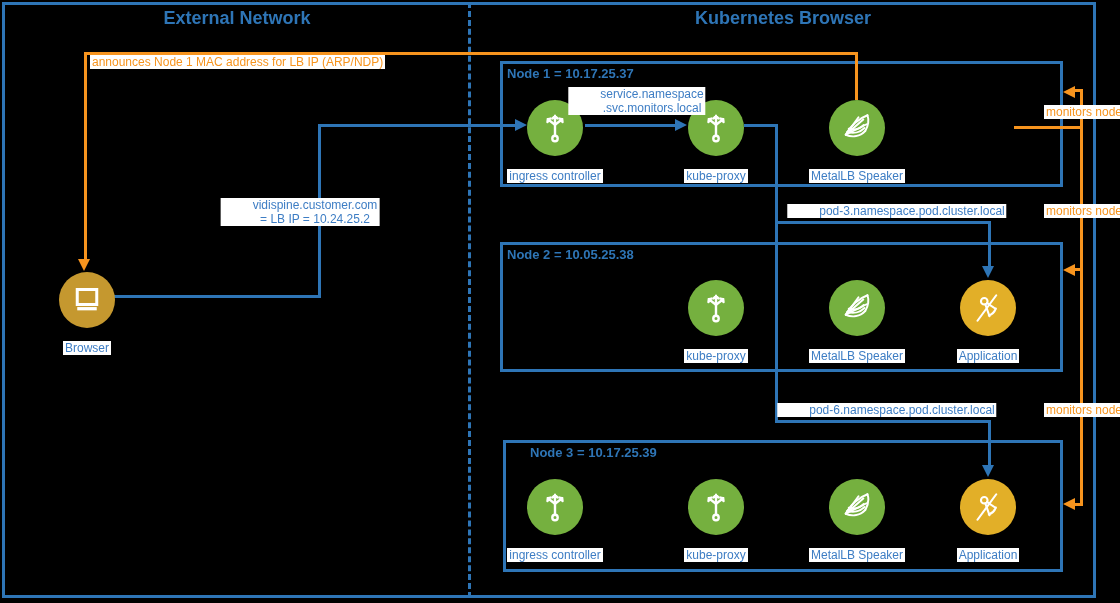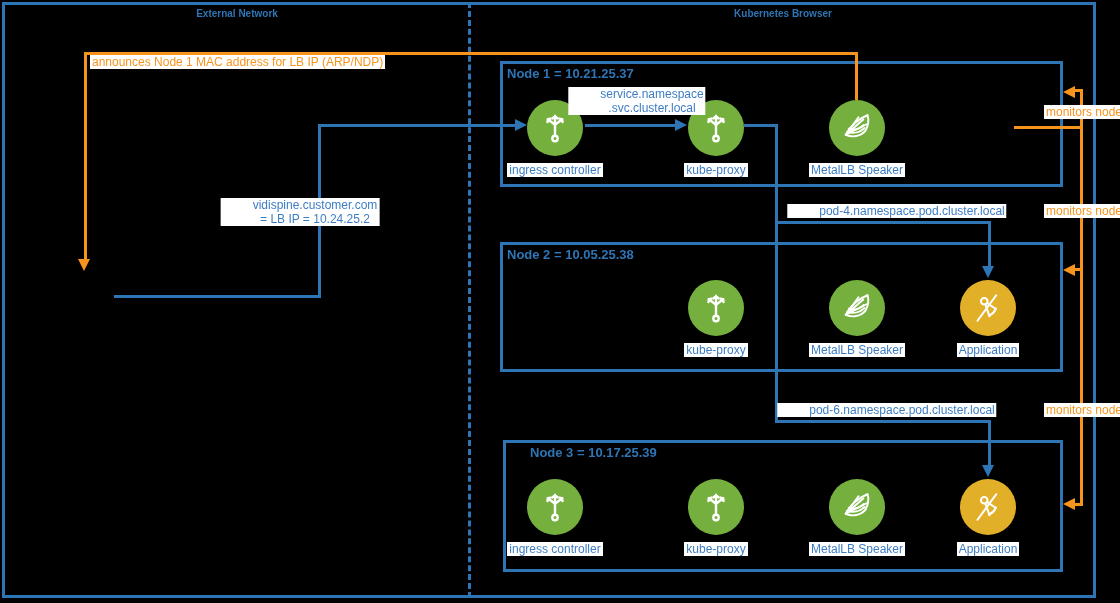--- a/index.html
+++ b/index.html
@@ -1,57 +1,57 @@
 <!DOCTYPE html>
 <html><head>
 <meta charset="utf-8">
 <style>
   html,body{margin:0;padding:0;background:#000;}
   #stage{position:relative;width:1120px;height:603px;background:#000;overflow:hidden;
          font-family:"Liberation Sans",sans-serif;}
   .box{position:absolute;border:3px solid #2e75b6;box-sizing:border-box;}
   .dashed-v{position:absolute;border-left:3px dashed #2e75b6;width:0;}
   .zone-title{position:absolute;transform:translateX(-50%);color:#2e75b6;font-weight:bold;
-              font-size:10px;white-space:nowrap;}
+              font-size:18px;white-space:nowrap;}
   .node-title{position:absolute;color:#2e75b6;font-weight:bold;font-size:13px;white-space:nowrap;}
   .h-line,.v-line{position:absolute;background:#2e75b6;}
   .h-line{height:3px;} .v-line{width:3px;}
   .h-line.org,.v-line.org{background:#f7941e;}
   .arr{position:absolute;width:0;height:0;}
   .arr-r{border-top:6px solid transparent;border-bottom:6px solid transparent;border-left:12px solid #2e75b6;}
   .arr-d{border-left:6px solid transparent;border-right:6px solid transparent;border-top:12px solid #2e75b6;}
   .arr-d.org{border-top-color:#f7941e;}
   .arr-l{border-top:6px solid transparent;border-bottom:6px solid transparent;border-right:12px solid #f7941e;}
   .lbl{position:absolute;background:#fff;color:#3d7dc4;font-size:12px;line-height:14px;
        padding:0 2px;white-space:nowrap;z-index:6;}
   .lbl.center{transform:translateX(-50%);text-align:center;padding-left:32px;}
   .lbl.org{color:#f7941e;}
   .comp{position:absolute;width:150px;transform:translateX(-50%);text-align:center;z-index:5;}
   .circle{width:56px;height:56px;border-radius:50%;margin:0 auto;display:flex;
           align-items:center;justify-content:center;}
   .circle.green{background:#75b03f;}
   .circle.gold{background:#c5982f;}
   .circle.yellow{background:#e2af28;}
-  .comp-lbl{display:inline-block;margin-top:7px;background:#fff;color:#3d7dc4;
+  .comp-lbl{display:inline-block;margin-top:13px;background:#fff;color:#3d7dc4;
             font-size:12px;line-height:14px;padding:0 2px;white-space:nowrap;}
   svg{display:block;}
 </style>
 </head>
 <body>
 
 <div id="stage">
 
   <div class="box" style="left:2px;top:2px;width:1094px;height:596px;"></div>
   <div class="dashed-v" style="left:468px;top:2px;height:596px;"></div>
 
   <div class="zone-title" style="left:237px;top:8px;">External Network</div>
   <div class="zone-title" style="left:783px;top:8px;">Kubernetes Browser</div>
 
   <div class="box" style="left:500px;top:61px;width:563px;height:126px;"></div>
-  <div class="node-title" style="left:507px;top:66px;">Node 1 = 10.21.25.37</div>
+  <div class="node-title" style="left:507px;top:66px;">Node 1 = 10.17.25.37</div>
 
   <div class="box" style="left:500px;top:242px;width:563px;height:130px;"></div>
   <div class="node-title" style="left:507px;top:247px;">Node 2 = 10.05.25.38</div>
 
   <div class="box" style="left:503px;top:440px;width:560px;height:132px;"></div>
   <div class="node-title" style="left:510px;top:445px;padding-left:20px;">Node 3 = 10.17.25.39</div>
 
   <div class="h-line" style="left:114px;top:295px;width:207px;"></div>
   <div class="v-line" style="left:318px;top:124px;height:174px;"></div>
   <div class="h-line" style="left:318px;top:124px;width:197px;"></div>
@@ -87,30 +87,39 @@
 
   <div class="lbl org" style="left:90px;top:55px;">announces Node 1 MAC address for LB IP (ARP/NDP)</div>
 
   <div class="lbl center" style="left:300px;top:198px;">
     <span>vidispine.customer.com</span><br>
     <span>= LB IP = 10.24.25.2</span>
   </div>
 
   <div class="lbl center" style="left:637px;top:87px;">
     <span>service.namespace</span><br>
-    <span>.svc.cluster.local</span>
-  </div>
-
-  <div class="lbl center" style="left:897px;top:204px;">pod-4.namespace.pod.cluster.local</div>
+    <span>.svc.monitors.local</span>
+  </div>
+
+  <div class="lbl center" style="left:897px;top:204px;">pod-3.namespace.pod.cluster.local</div>
   <div class="lbl center" style="left:887px;top:403px;">pod-6.namespace.pod.cluster.local</div>
 
   <div class="lbl org" style="left:1044px;top:105px;">monitors node</div>
   <div class="lbl org" style="left:1044px;top:204px;">monitors node</div>
   <div class="lbl org" style="left:1044px;top:403px;">monitors node</div>
 
+  <div class="comp" style="left:87px;top:272px;">
+    <div class="circle gold">
+      <svg width="36" height="36" viewBox="0 0 24 24" fill="none" stroke="#fff">
+        <rect x="5.5" y="5" width="13" height="10" stroke-width="2"></rect>
+        <path d="M5.5 17.8 L18.5 17.8" stroke-width="2.2"></path>
+      </svg>
+    </div>
+    <span class="comp-lbl">Browser</span>
+  </div>
 
   <div class="comp" style="left:555px;top:100px;">
     <div class="circle green">
       <svg width="36" height="36" viewBox="0 0 24 24" fill="none" stroke="#fff" stroke-width="1.6" stroke-linecap="round">
         <path d="M12 17 V9.8"></path>
           <circle cx="12" cy="19" r="1.8"></circle>
         <path d="M12 9.8 V4 M10.4 5.6 L12 4 L13.6 5.6"></path>
         <path d="M12 9.8 L7.2 6.2 M7 8.1 L7.2 6.2 L9.1 5.7"></path>
         <path d="M12 9.8 L16.8 6.2 M17 8.1 L16.8 6.2 L14.9 5.7"></path>
       </svg>

